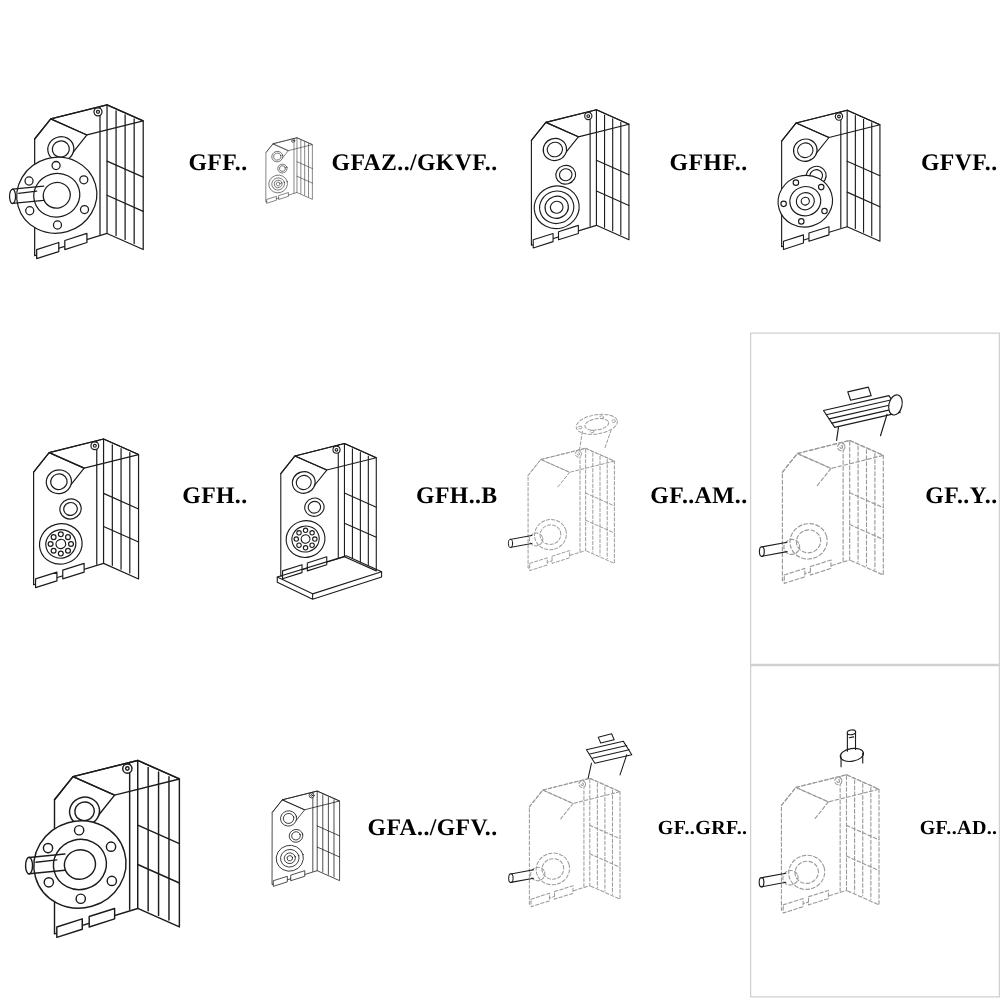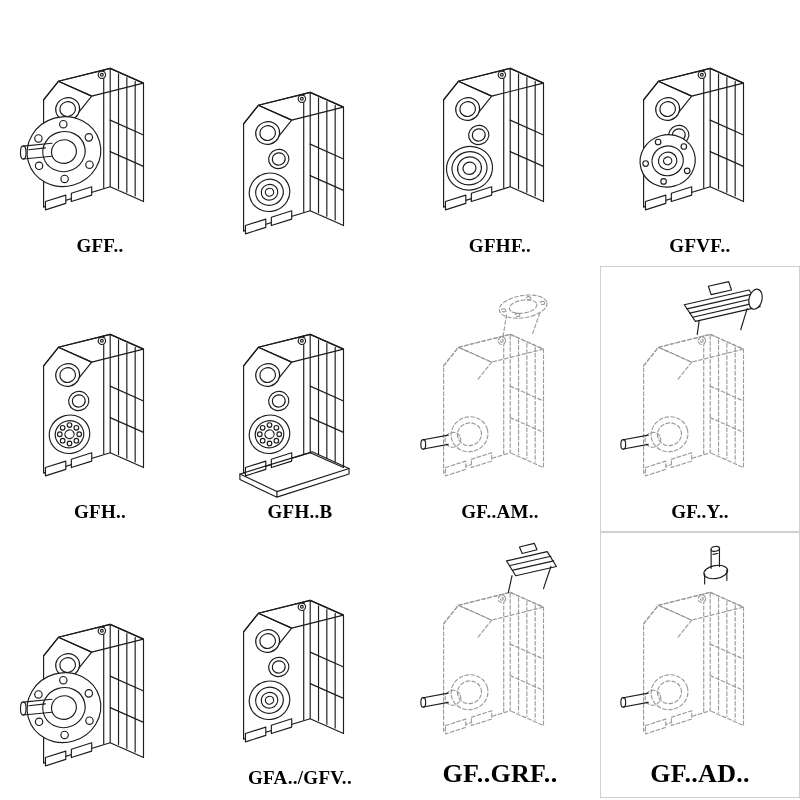--- a/index.html
+++ b/index.html
@@ -7,35 +7,35 @@
     width:800px;height:800px;background:#ffffff;
     font-family:"Liberation Serif", serif;
     overflow:hidden;
   }
   .grid{
     display:grid;width:800px;height:800px;
     grid-template-columns:repeat(4,200px);
     grid-template-rows:repeat(3,266px);
   }
   .cell{
-    display:flex;flex-direction:column;align-items:center;justify-content:flex-end;
+    display:flex;flex-direction:row;align-items:center;justify-content:flex-end;
     margin:0;padding:3px 2px 9px;overflow:hidden;
   }
   .drawing{
     flex:1 1 auto;min-height:0;width:100%;
     display:flex;align-items:flex-end;justify-content:center;
   }
   .drawing svg{width:auto;height:100%;max-height:222px;max-width:196px}
   .label{
     font-weight:bold;font-size:19px;line-height:1.15;white-space:nowrap;
     color:#000;letter-spacing:.3px;margin-top:2px;
   }
   .cell.bordered{outline:1px solid #d0d0d0;outline-offset:-1px}
   .cell:nth-child(11) .label,
-  .cell:nth-child(12) .label{font-size:26px}
+  .cell:nth-child(12) .label{font-size:16px}
 </style>
 </head>
 <body>
 
 <div class="page">
   <div class="grid" id="grid">
       <figure class="cell">
     <div class="drawing">
           <svg viewBox="0 0 185 240" xmlns="http://www.w3.org/2000/svg" preserveAspectRatio="xMidYMid meet">
             <g fill="none" stroke="#1c1c1c" stroke-width="1.25" stroke-linejoin="round" stroke-linecap="round">
@@ -90,20 +90,21 @@
               <ellipse cx="70" cy="134" rx="11" ry="10.3" transform="rotate(-16 70 134)" fill="#ffffff"></ellipse>
               <ellipse cx="70" cy="134" rx="7" ry="6.6" transform="rotate(-16 70 134)"></ellipse>
               <ellipse cx="60" cy="170" rx="22" ry="20.7" transform="rotate(-16 60 170)" fill="#ffffff"></ellipse>
               <ellipse cx="60" cy="170" rx="15" ry="14.1" transform="rotate(-16 60 170)"></ellipse>
               <ellipse cx="60" cy="170" rx="9" ry="8.5" transform="rotate(-16 60 170)"></ellipse>
               <ellipse cx="60" cy="170" rx="4.5" ry="4.2" transform="rotate(-16 60 170)"></ellipse>
             </g>
             <g fill="none" stroke="#1c1c1c" stroke-width="1.25" stroke-linejoin="round" stroke-linecap="round"></g>
           </svg>
         </div>
+    <figcaption class="label">GFAZ../GKVF..</figcaption>
   </figure>
       <figure class="cell">
     <div class="drawing">
           <svg viewBox="0 0 185 240" xmlns="http://www.w3.org/2000/svg" preserveAspectRatio="xMidYMid meet">
             <g fill="none" stroke="#1c1c1c" stroke-width="1.25" stroke-linejoin="round" stroke-linecap="round">
               <path d="M32,96 L48,76 L104,62 L104,190 L32,212 Z" fill="#ffffff"></path>
               <path d="M48,76 L104,62 L140,78 L84,92 Z"></path>
               <path d="M32,96 L48,76 L84,92 L68,112"></path>
               <path d="M104,62 L140,78 L140,206 L104,190"></path>
               <path d="M113,68 L113,192 M122,72 L122,196 M131,76 L131,200"></path>

